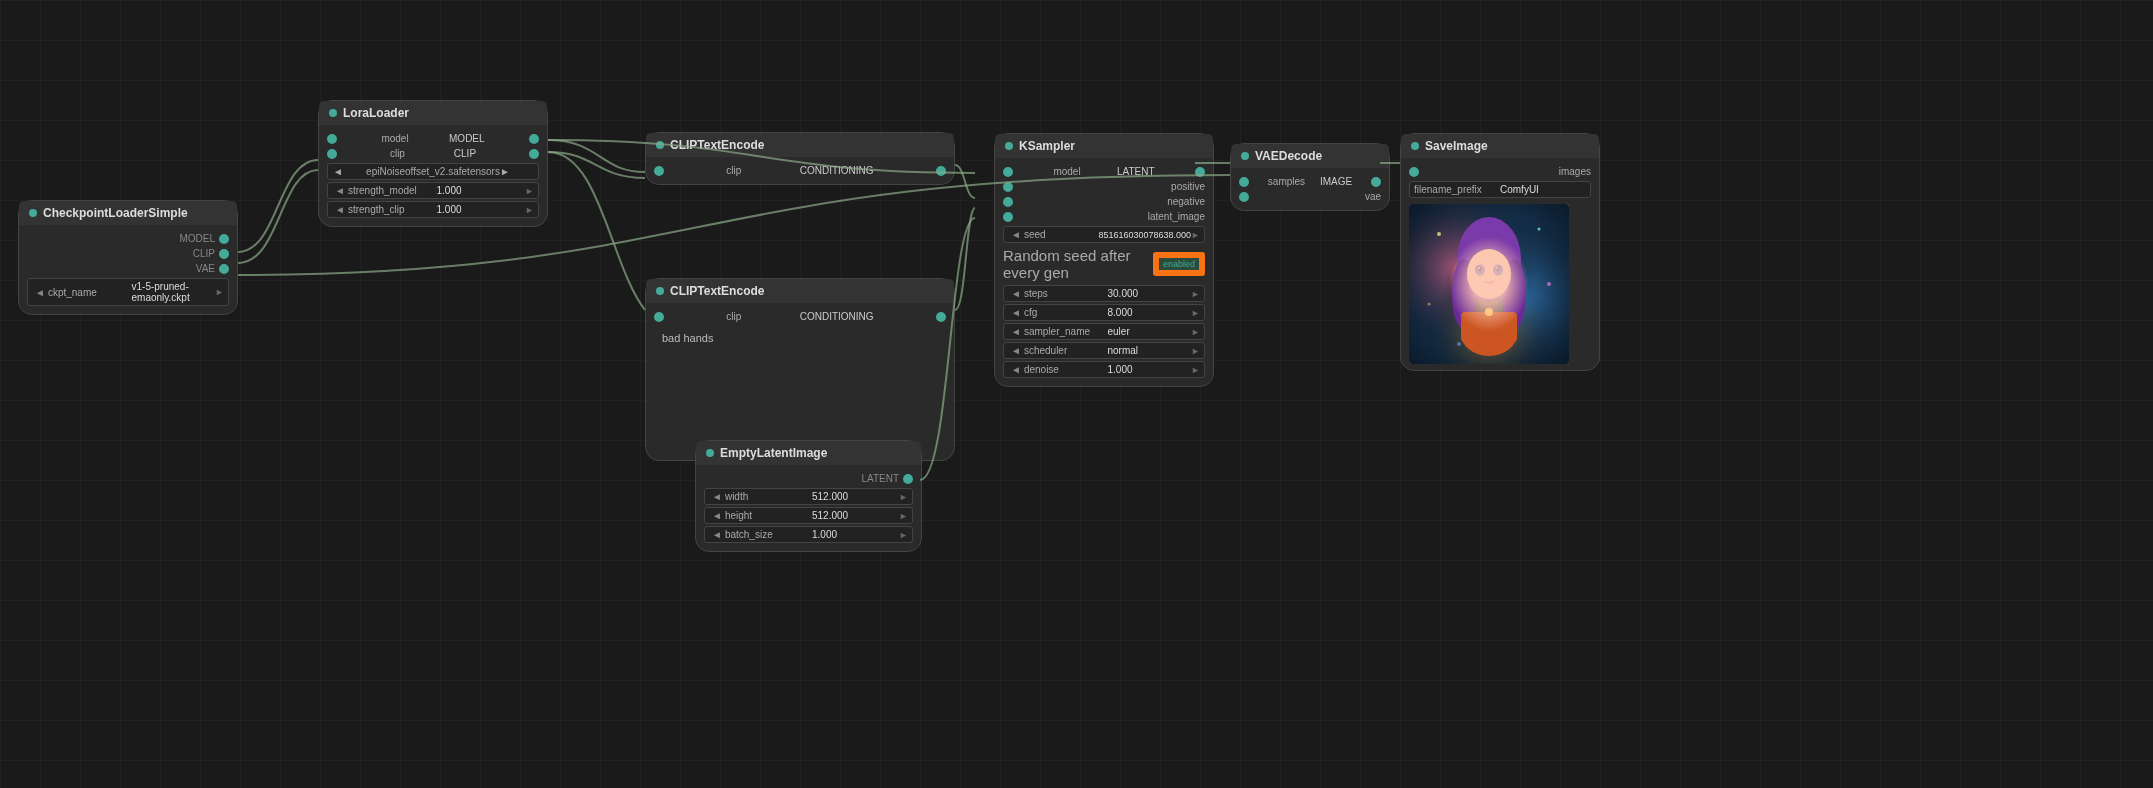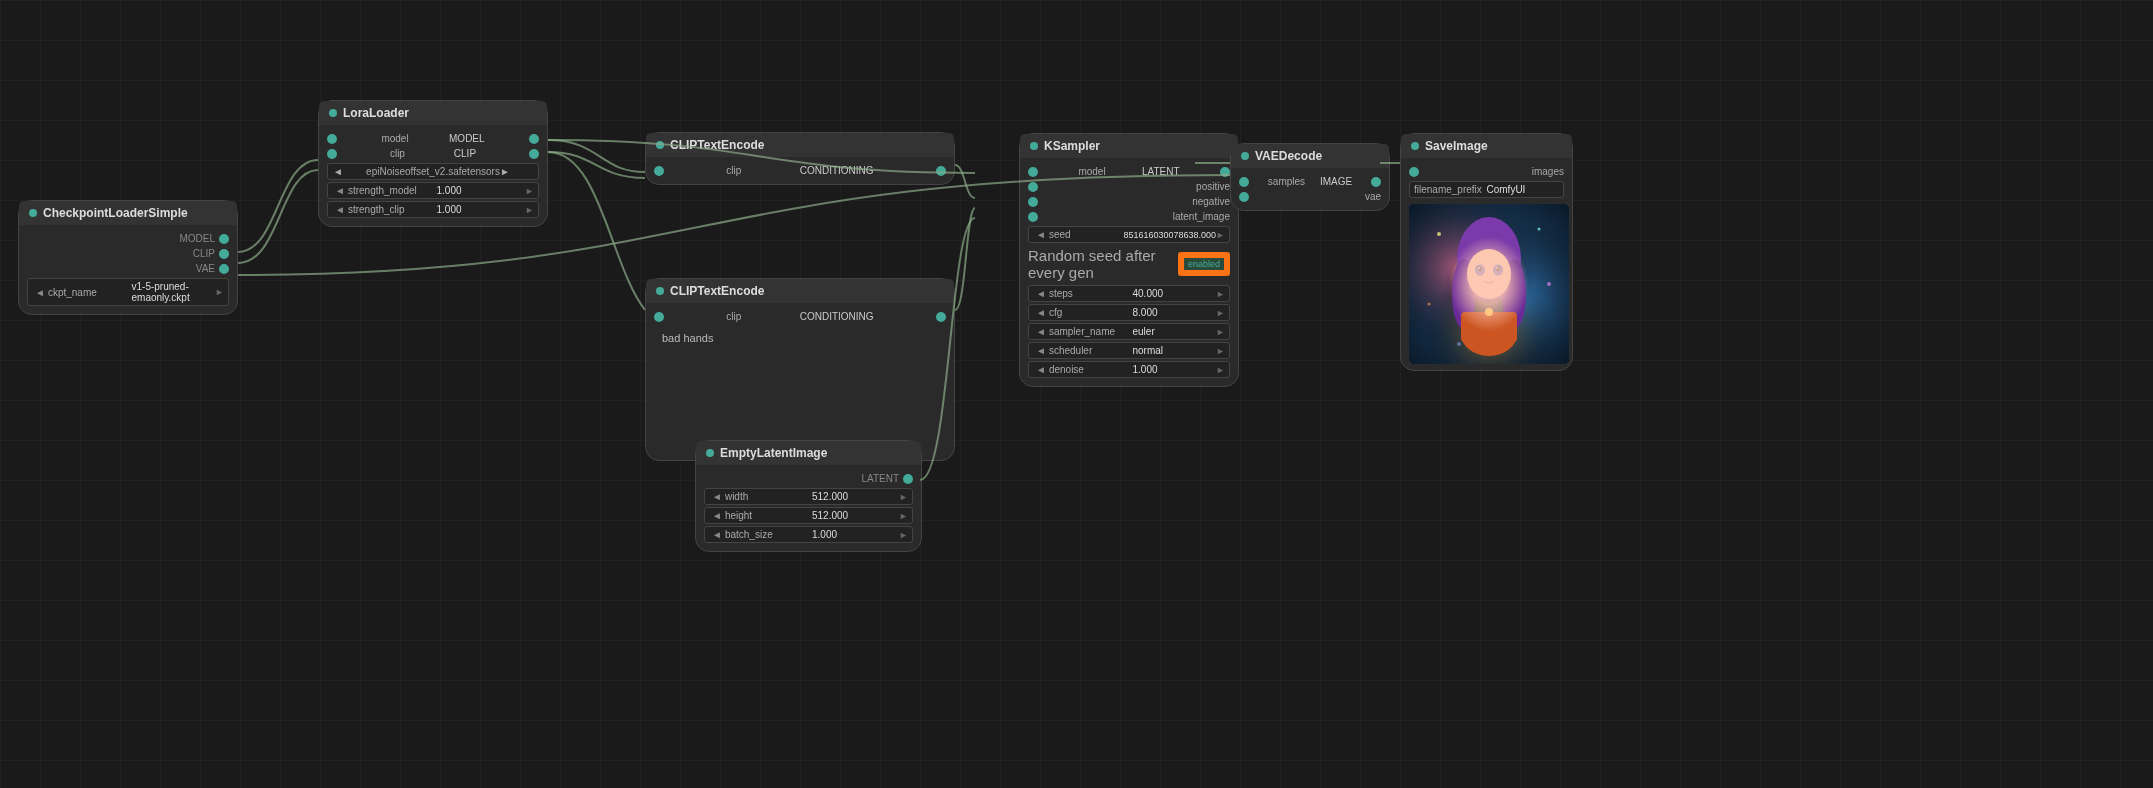--- a/index.html
+++ b/index.html
@@ -284,21 +284,21 @@
     </div>
     <div class="input-row">
       <span class="arrow-btn">◄</span>
       <span class="input-label">batch_size</span>
       <span class="input-val">1.000</span>
       <span class="play-btn">►</span>
     </div>
   </div>
 </div>
 
-<div class="node" style="left:1019px; top:133px; width:220px;">
+<div class="node" style="left:994px; top:133px; width:220px;">
   <div class="node-header">
     <span class="node-dot green"></span>
     <span>KSampler</span>
   </div>
   <div class="node-body">
     <div class="node-row">
       <span class="connector green left"></span>
       <span class="row-label">model</span>
       <span class="row-value">LATENT</span>
       <span class="connector green right"></span>
@@ -321,21 +321,21 @@
       <span class="input-val" style="font-size:9px;">851616030078638.000</span>
       <span class="play-btn">►</span>
     </div>
     <div class="node-row" style="justify-content:space-between; padding:2px 0;">
       <span class="row-label" style="font-size:15px;">Random seed after every gen</span>
       <span class="enabled-badge">enabled</span>
     </div>
     <div class="input-row">
       <span class="arrow-btn">◄</span>
       <span class="input-label">steps</span>
-      <span class="input-val">40.000</span>
+      <span class="input-val">30.000</span>
       <span class="play-btn">►</span>
     </div>
     <div class="input-row">
       <span class="arrow-btn">◄</span>
       <span class="input-label">cfg</span>
       <span class="input-val">8.000</span>
       <span class="play-btn">►</span>
     </div>
     <div class="input-row">
       <span class="arrow-btn">◄</span>
@@ -370,21 +370,21 @@
       <span class="row-value">IMAGE</span>
       <span class="connector green right"></span>
     </div>
     <div class="node-row">
       <span class="connector green left"></span>
       <span class="row-label">vae</span>
     </div>
   </div>
 </div>
 
-<div class="node" style="left:1400px; top:133px; width:173px;">
+<div class="node" style="left:1400px; top:133px; width:200px;">
   <div class="node-header">
     <span class="node-dot green"></span>
     <span>SaveImage</span>
   </div>
   <div class="node-body">
     <div class="node-row">
       <span class="connector green left"></span>
       <span class="row-label">images</span>
     </div>
     <div class="input-row">

